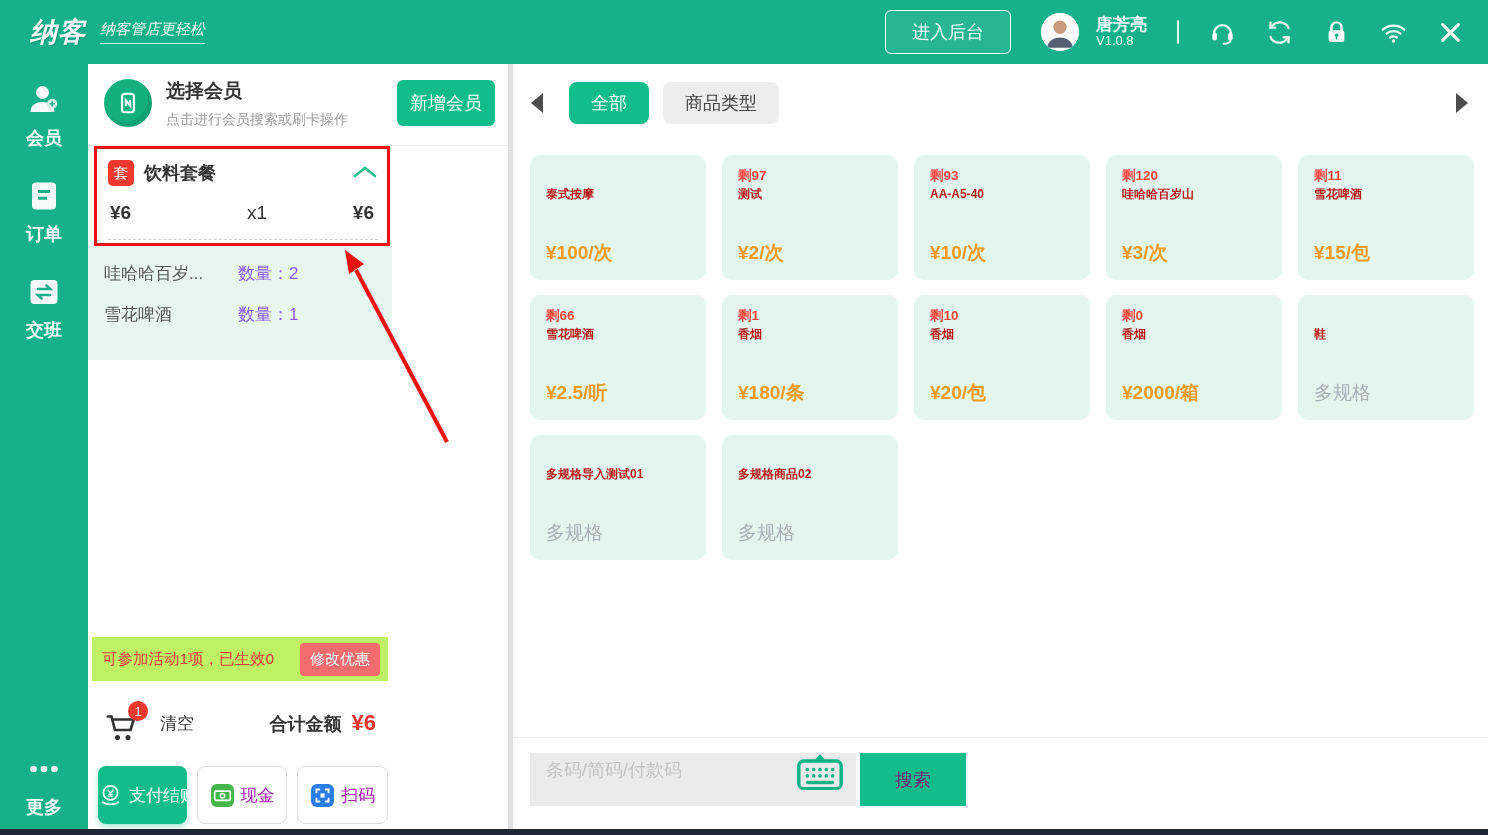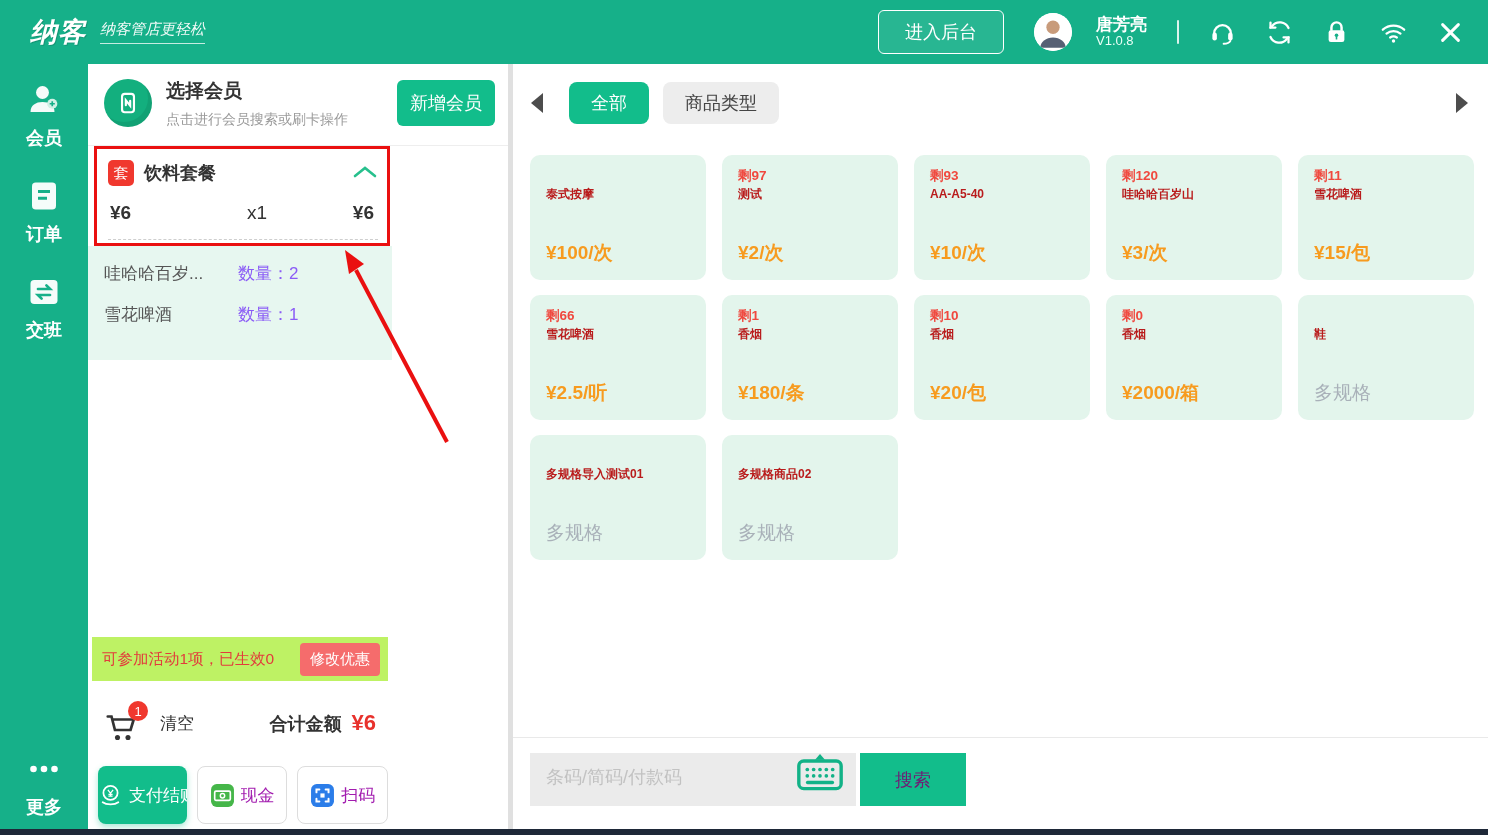--- a/index.html
+++ b/index.html
@@ -9,21 +9,21 @@
 
   
   .topbar { position:absolute; left:0; top:0; width:1488px; height:64px; background:#16b089;
             display:flex; align-items:center; justify-content:space-between; padding:0 24px 0 30px; z-index:5; }
   .logo-area { display:flex; align-items:flex-start; gap:14px; }
   .logo { color:#fff; font-size:27px; font-weight:bold; font-style:italic; letter-spacing:1px; text-shadow:1px 1px 0 rgba(0,0,0,.15); }
   .slogan { color:#fff; font-size:15px; font-style:italic; margin-top:6px; opacity:.95; border-bottom:1px solid rgba(255,255,255,.8); padding-bottom:4px; }
   .topbar-right { display:flex; align-items:center; gap:30px; }
   .backstage-btn { background:rgba(255,255,255,.08); border:1.5px solid #fff; border-radius:6px;
                    color:#fff; font-size:18px; padding:9px 26px; cursor:pointer; font-family:inherit; }
-  .user { display:flex; align-items:center; gap:24px; }
+  .user { display:flex; align-items:center; gap:17px; }
   .avatar { width:38px; height:38px; border-radius:50%; overflow:hidden; background:#fff; flex:0 0 auto; }
   .user-meta { display:flex; flex-direction:column; line-height:1.15; }
   .user-name { color:#fff; font-size:17px; font-weight:bold; }
   .user-version { color:#eafff7; font-size:13px; }
   .tb-divider { width:2px; height:24px; background:rgba(255,255,255,.85); border-radius:1px; }
   .tb-icon { width:27px; height:27px; display:inline-flex; cursor:pointer; }
   .tb-icon svg { width:100%; height:100%; }
 
   
   .sidenav { position:absolute; left:0; top:64px; width:88px; height:765px; background:#16b089; z-index:4;
@@ -113,21 +113,21 @@
   .grid { position:absolute; left:17px; top:91px; display:grid; grid-template-columns:repeat(5,176px);
           grid-auto-rows:125px; gap:15px 16px; }
   .card { background:#e3f5ec; border-radius:10px; padding:12px 16px 14px 16px; display:flex; flex-direction:column; cursor:pointer; }
   .card .stock { font-size:13.5px; font-weight:bold; color:#f0483e; height:18px; }
   .card .pname { font-size:12px; font-weight:bold; color:#b91c1c; line-height:1.3; margin-top:2px; }
   .card .price { margin-top:auto; font-size:19px; font-weight:bold; color:#f79b1f; }
   .card .price.multi { color:#a9b1b9; font-weight:normal; }
 
   .search-row { position:absolute; left:0; top:673px; width:100%; height:92px; border-top:1px solid #e9e9e9; }
   .search-input-wrap { position:absolute; left:17px; top:15px; width:326px; height:53px; background:#ebebeb;
-                       display:flex; align-items:flex-end; padding:0 12px 18px 16px; }
+                       display:flex; align-items:center; padding:0 12px 18px 16px; }
   .search-input { flex:1; border:none; background:transparent; outline:none; font-size:18px; color:#555;
                   font-family:inherit; min-width:0; }
   .search-input::placeholder { color:#c2c2c2; }
   .kbd-icon { width:48px; height:34px; cursor:pointer; flex:0 0 auto; }
   .search-btn { position:absolute; left:347px; top:15px; width:106px; height:53px; background:#12bd8b; color:#701a75;
                 border:none; font-size:18px; cursor:pointer; font-family:inherit; }
 
   
   .bottom-strip { position:absolute; left:0; top:829px; width:1488px; height:6px; background:#1e2838; z-index:6; }
 

